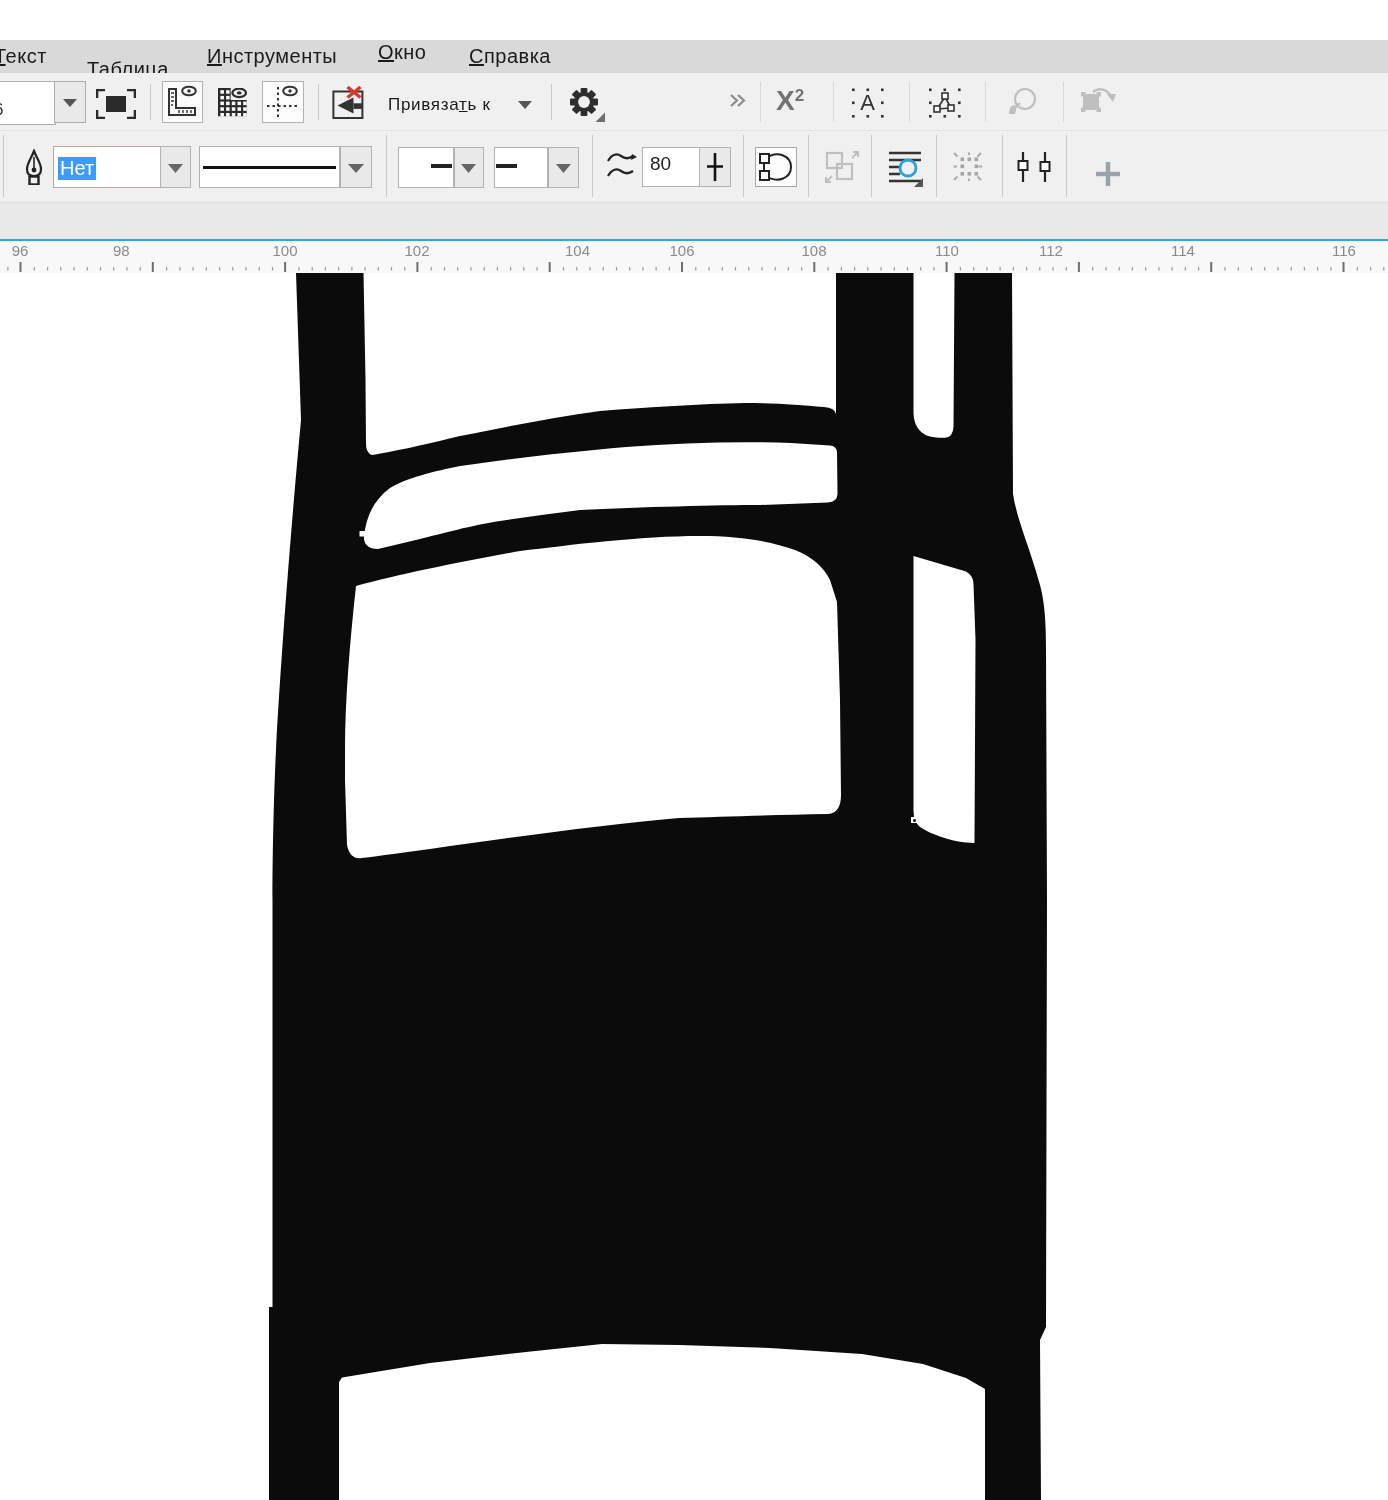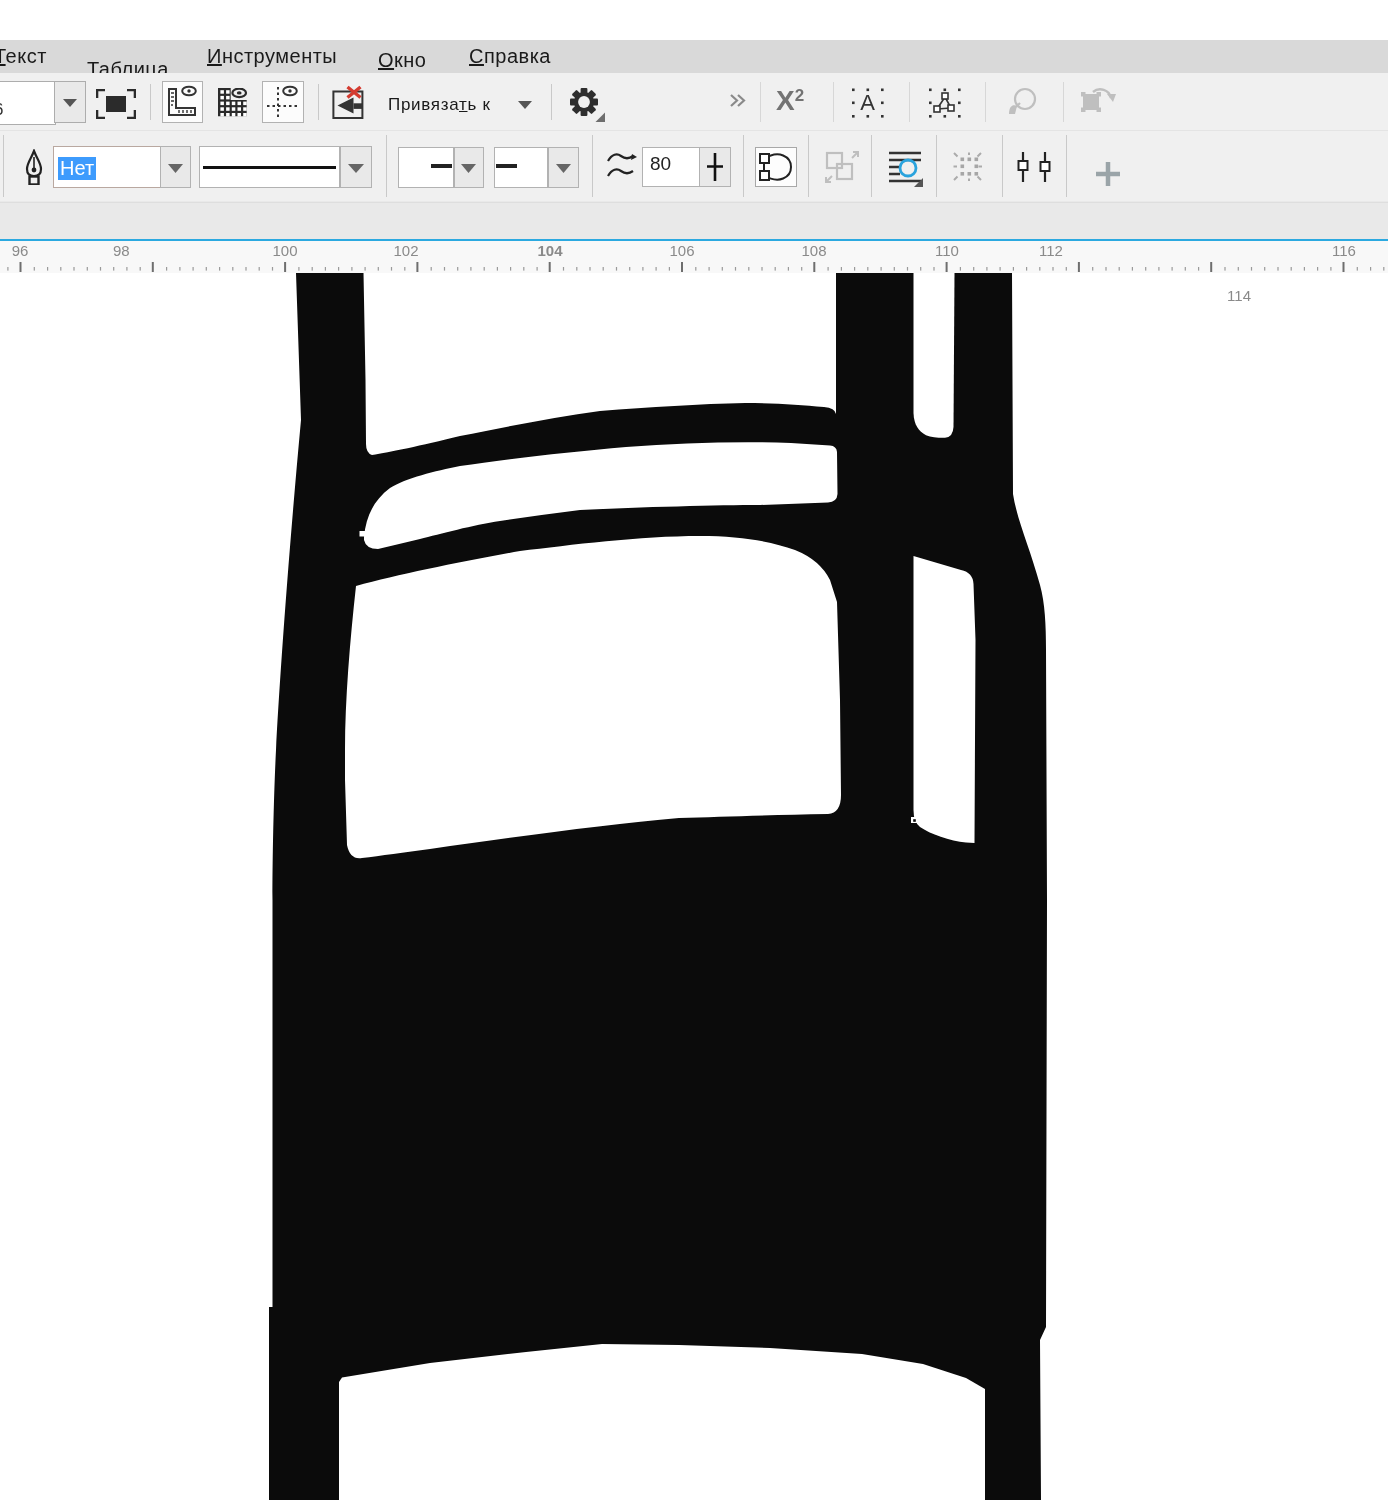--- a/index.html
+++ b/index.html
@@ -34,21 +34,21 @@
 </g>
 <rect x="913.2" y="819.2" width="2.6" height="2.6" fill="#0b0b0b"></rect>
 </svg>
 
   <div style="position:absolute;left:0;top:0;width:1388px;height:40px;background:#fff;"></div>
 
   <div style="position:absolute;left:0;top:40px;width:1388px;height:33px;background:#d9d9d9;color:#1a1a1a;font-size:20px;letter-spacing:0.5px;">
     <div style="position:absolute;left:-6px;top:5px;"><span style="text-decoration:underline">Т</span>екст</div>
     <div style="position:absolute;left:87px;top:18px;"><span style="text-decoration:underline">Т</span>аблица</div>
     <div style="position:absolute;left:207px;top:5px;"><span style="text-decoration:underline">И</span>нструменты</div>
-    <div style="position:absolute;left:378px;top:9px;"><span style="text-decoration:underline">О</span>кно</div>
+    <div style="position:absolute;left:378px;top:1px;"><span style="text-decoration:underline">О</span>кно</div>
     <div style="position:absolute;left:469px;top:5px;"><span style="text-decoration:underline">С</span>правка</div>
   </div>
 
   <div style="position:absolute;left:0;top:73px;width:1388px;height:57px;background:#f0f0f0;"></div>
 
   <div style="position:absolute;left:0;top:130px;width:1388px;height:71px;background:#f0f0f0;border-top:1px solid #e4e4e4;"></div>
 
   <div style="position:absolute;left:0;top:201px;width:1388px;height:38px;background:#e9e9e9;"></div>
   <div style="position:absolute;left:-40px;top:81px;width:94px;height:42px;background:#fff;border:1px solid #adadad;"></div>
 <div style="position:absolute;left:0px;top:102px;width:10px;height:18px;background:#fff;font-family:'Liberation Sans',sans-serif;font-size:17px;color:#333;overflow:hidden;">
@@ -267,27 +267,27 @@
     <svg style="position:absolute;left:1094px;top:160px" width="28" height="28">
       <path d="M 14,2 V 26 M 2,14 H 26" stroke="#9aa4a8" stroke-width="4.5"></path>
     </svg>
 
 <div style="position:absolute;left:0;top:202px;width:1388px;height:1px;background:#dedede;"></div>
     <div style="position:absolute;left:0;top:239px;width:1388px;height:2.5px;background:#2ba9e0;"></div>
 <div style="position:absolute;left:0;top:241px;width:1388px;height:32px;background:#f8f8f8;font-family:'Liberation Sans',sans-serif;font-size:15px;color:#8a8a8a;">
 <div style="position:absolute;top:1px;left:-20px;width:80px;text-align:center;">96</div>
       <div style="position:absolute;top:1px;left:113px;width:80px;">98</div>
       <div style="position:absolute;top:1px;left:245px;width:80px;text-align:center;">100</div>
-      <div style="position:absolute;top:1px;left:366px;width:80px;text-align:center;">102</div>
-      <div style="position:absolute;top:1px;left:510px;width:80px;text-align:center;font-weight:bold;">104</div>
+      <div style="position:absolute;top:1px;left:377px;width:80px;text-align:center;">102</div>
+      <div style="position:absolute;top:1px;left:510px;width:80px;text-align:right;">104</div>
       <div style="position:absolute;top:1px;left:642px;width:80px;text-align:center;">106</div>
       <div style="position:absolute;top:1px;left:774px;width:80px;text-align:center;">108</div>
       <div style="position:absolute;top:1px;left:907px;width:80px;text-align:center;">110</div>
       <div style="position:absolute;top:1px;left:1039px;width:80px;text-align:left;">112</div>
-      <div style="position:absolute;top:1px;left:1171px;width:80px;text-align:right;margin-top:45px;">114</div>
+      <div style="position:absolute;top:1px;left:1171px;width:80px;text-align:left;">114</div>
       <div style="position:absolute;top:1px;left:1304px;width:80px;text-align:center;">116</div>
 <svg width="1388" height="32" style="position:absolute;left:0;top:0">
         <rect x="-376.4" y="26" width="1.2" height="3.6" fill="#9a9a9a"></rect>
         <rect x="-363.2" y="26" width="1.2" height="3.6" fill="#9a9a9a"></rect>
         <rect x="-349.9" y="26" width="1.2" height="3.6" fill="#9a9a9a"></rect>
         <rect x="-336.7" y="26" width="1.2" height="3.6" fill="#9a9a9a"></rect>
         <rect x="-323.5" y="26" width="1.2" height="3.6" fill="#9a9a9a"></rect>
         <rect x="-310.2" y="26" width="1.2" height="3.6" fill="#9a9a9a"></rect>
         <rect x="-297.0" y="26" width="1.2" height="3.6" fill="#9a9a9a"></rect>
         <rect x="-283.8" y="26" width="1.2" height="3.6" fill="#9a9a9a"></rect>

